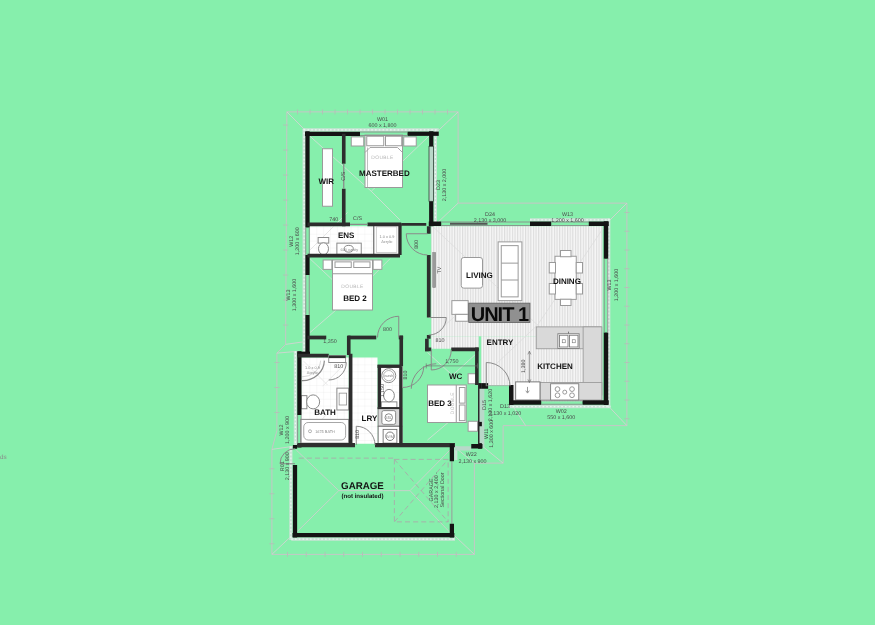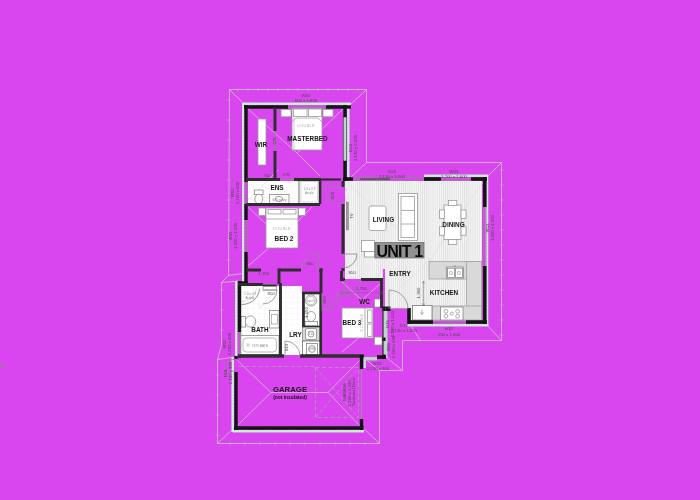--- a/index.html
+++ b/index.html
@@ -1,16 +1,16 @@
 <!DOCTYPE html>
 <html><head>
 <meta charset="utf-8">
 <style>
 html,body{margin:0;padding:0;background:#ffffff;}
-#page{width:700px;height:500px;position:relative;background:#d946ef;overflow:hidden;text-decoration:underline;}
+#page{width:700px;height:500px;position:relative;background:#86efac;overflow:hidden;text-decoration:underline;}
 svg{display:block;}
 text{font-family:"Liberation Sans",sans-serif;}
 .room{font-weight:bold;fill:#141414;font-size:6.4px;}
 .dim{fill:#4a4a4a;font-size:4.3px;}
 .tiny{fill:#8a8a8a;font-size:3.1px;}
 .dbl{fill:#b5b5b5;font-size:3.9px;letter-spacing:0.3px;}
 </style>
 </head>
 <body>
 <div id="page">

